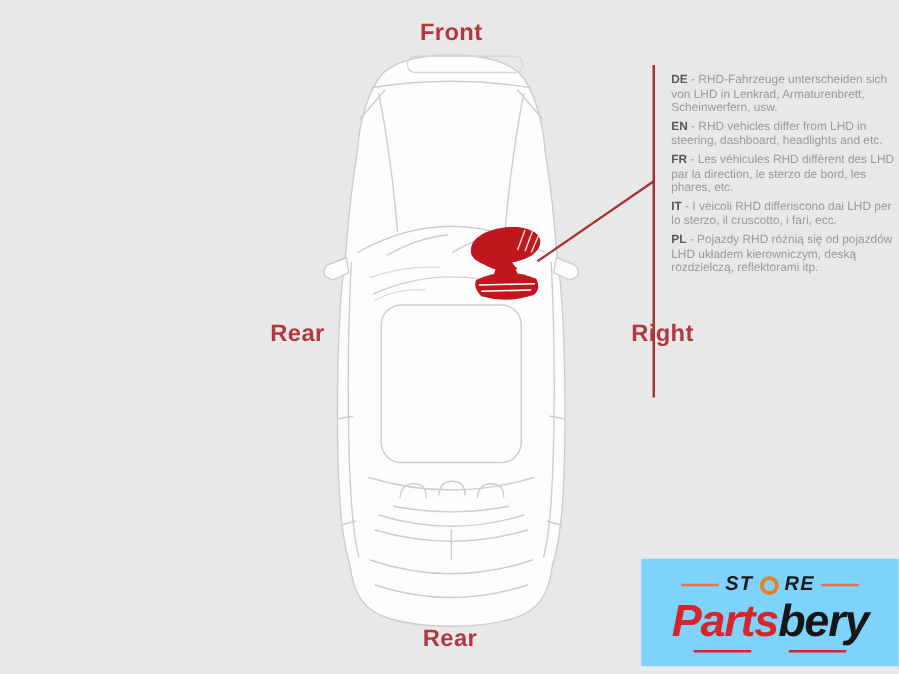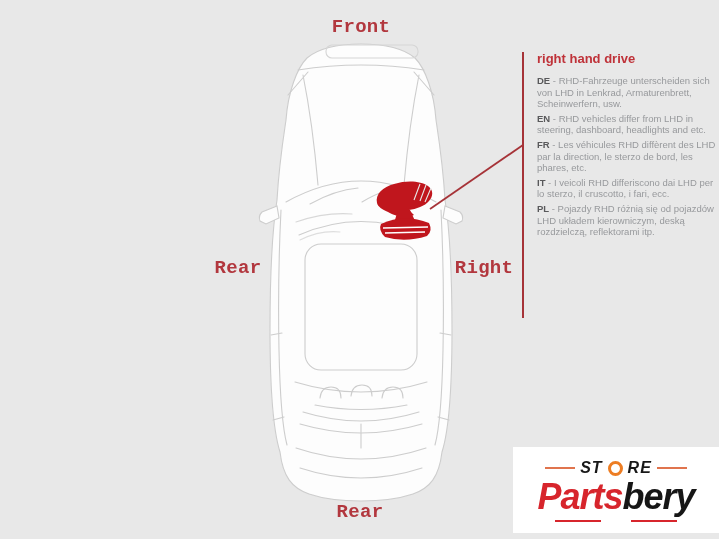--- a/index.html
+++ b/index.html
@@ -5,35 +5,35 @@
   html,body{margin:0;padding:0;}
   body{
     width:719px;height:539px;position:relative;overflow:hidden;
     background:#e8e8e8;
     font-family:"Liberation Sans","DejaVu Sans",sans-serif;
   }
   .diagram-svg{position:absolute;left:0;top:0;width:719px;height:539px;}
 
   .direction-label{
     position:absolute;font-weight:800;font-size:19px;color:#b2373e;
-    text-align:center;letter-spacing:.3px;font-family:Liberation Mono, monospace;
+    text-align:center;letter-spacing:.3px;
   }
   .label-front{left:313px;top:16px;width:96px;}
   .label-left{left:198px;top:257px;width:80px;}
-  .label-right{left:444px;top:257px;width:80px;}
+  .label-right{left:444px;top:257px;width:80px;padding-left:46px;}
   .label-rear{left:320px;top:501px;width:80px;}
 
   .rhd-panel{position:absolute;left:537px;top:49px;width:181px;}
   .rhd-title{font-size:27px;font-weight:800;color:#bf3239;line-height:1;letter-spacing:.5px;}
   .rhd-subtitle{font-size:13px;font-weight:700;color:#bf3239;margin-top:2px;}
   .rhd-entries{margin-top:9px;}
   .rhd-entry{font-size:9.5px;line-height:11.6px;color:#97999c;margin:0 0 3px 0;}
   .rhd-entry b{color:#59595b;font-weight:700;}
 
-  .logo-box{position:absolute;right:0;bottom:6px;width:206px;height:86px;background:#ffffff;}
+  .logo-box{position:absolute;right:0;bottom:6px;width:206px;height:86px;background:#7dd3fc;}
   .store-row{margin-top:12px;display:flex;align-items:center;justify-content:center;gap:5px;}
   .store-line{width:30px;border-top:2px solid #e0744d;height:0;}
   .store-text{font-style:italic;font-weight:800;font-size:16px;letter-spacing:1px;color:#181818;}
   .store-ring{width:9px;height:9px;border:3px solid #ed7d23;border-radius:50%;display:inline-block;}
   .brand-row{text-align:center;font-style:italic;font-weight:900;font-size:36px;
     line-height:1;letter-spacing:-1px;margin-top:2px;white-space:nowrap;}
   .brand-red{color:#d7252c;}
   .brand-black{color:#161616;}
   .underline-row{display:flex;justify-content:center;gap:30px;margin-top:5px;}
   .underline-seg{width:46px;border-top:2px solid #d7252c;height:0;}
@@ -105,21 +105,20 @@
     <line x1="523" y1="52" x2="523" y2="318" stroke-width="2"></line>
   </g>
 </svg>
 
 <div class="direction-label label-front">Front</div>
 <div class="direction-label label-left">Rear</div>
 <div class="direction-label label-right">Right</div>
 <div class="direction-label label-rear">Rear</div>
 
 <div class="rhd-panel">
-  <div class="rhd-subtitle">right hand drive</div>
   <div class="rhd-entries">
     <p class="rhd-entry"><b>DE</b> <span>- RHD-Fahrzeuge unterscheiden sich von LHD in Lenkrad, Armaturenbrett, Scheinwerfern, usw.</span></p>
     <p class="rhd-entry"><b>EN</b> <span>- RHD vehicles differ from LHD in steering, dashboard, headlights and etc.</span></p>
     <p class="rhd-entry"><b>FR</b> <span>- Les véhicules RHD diffèrent des LHD par la direction, le sterzo de bord, les phares, etc.</span></p>
     <p class="rhd-entry"><b>IT</b> <span>- I veicoli RHD differiscono dai LHD per lo sterzo, il cruscotto, i fari, ecc.</span></p>
     <p class="rhd-entry"><b>PL</b> <span>- Pojazdy RHD różnią się od pojazdów LHD układem kierowniczym, deską rozdzielczą, reflektorami itp.</span></p>
   </div>
 </div>
 
 <div class="logo-box">

